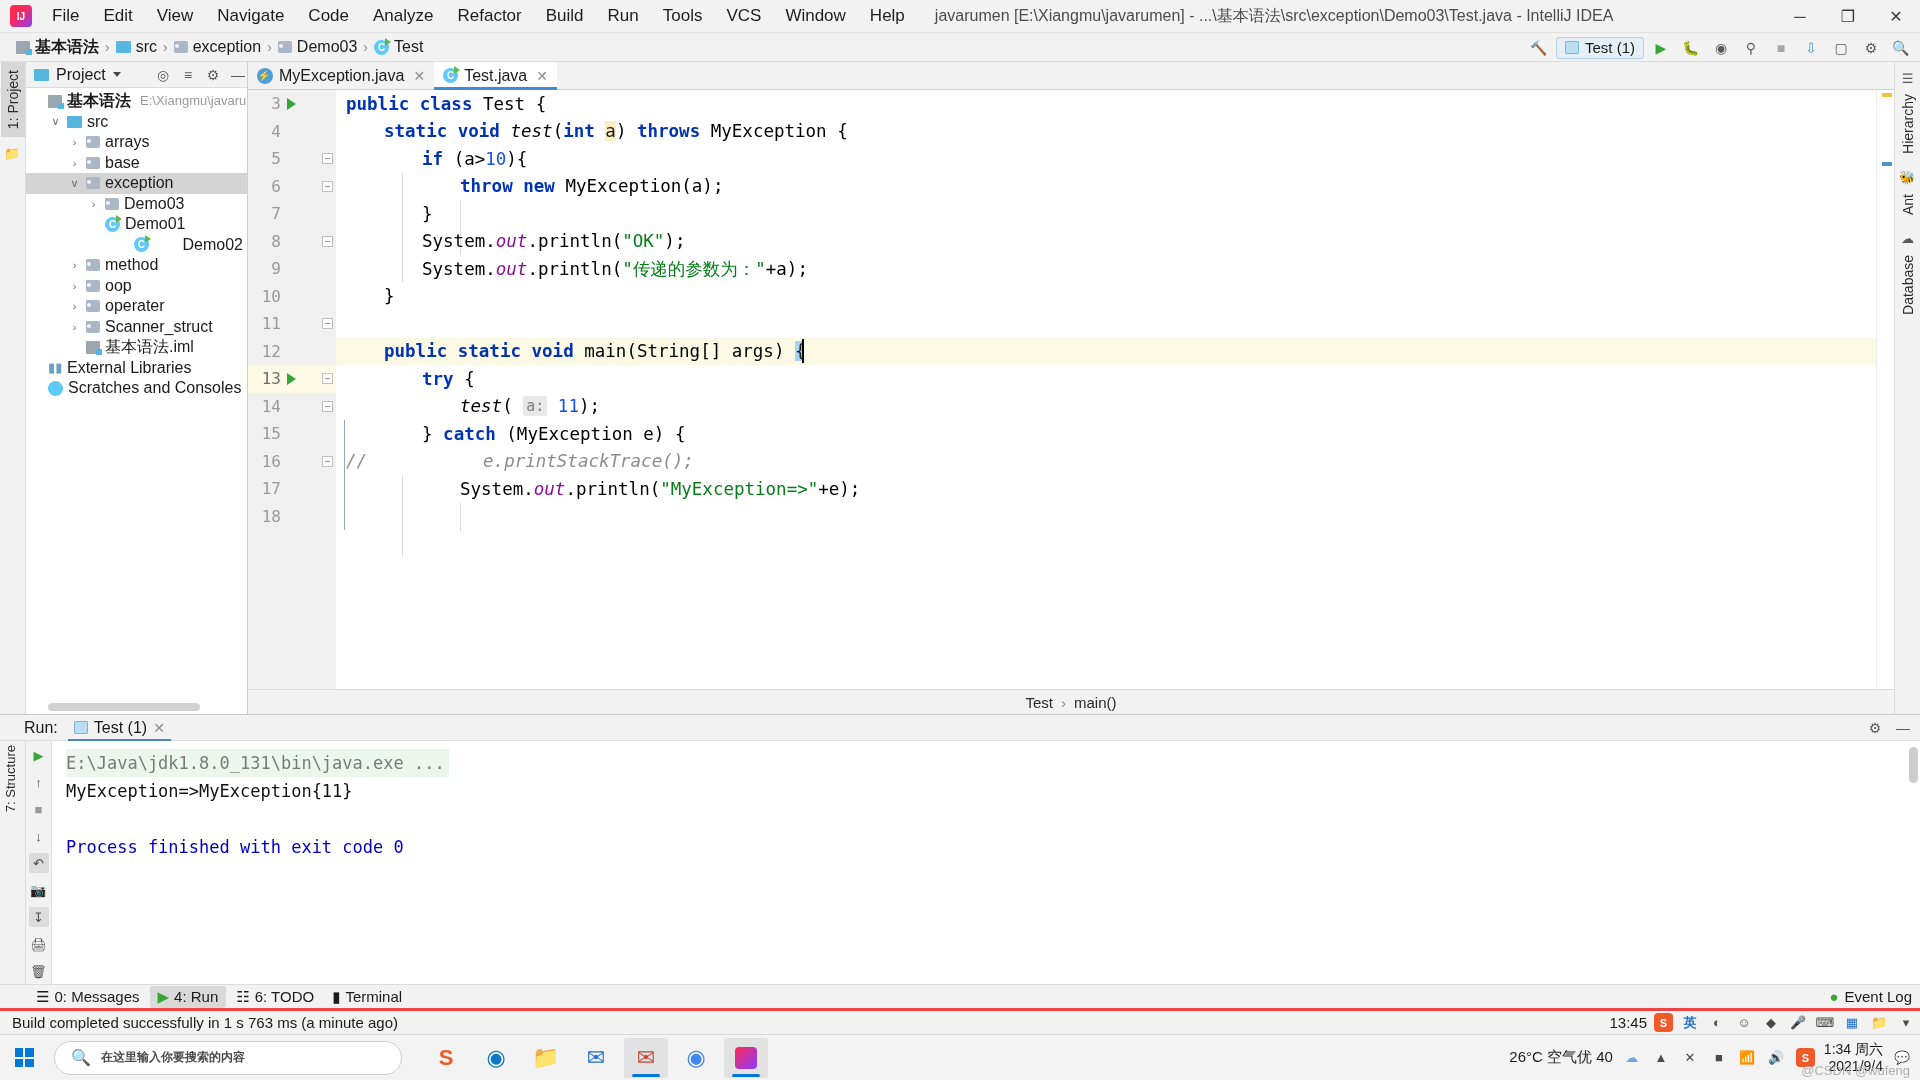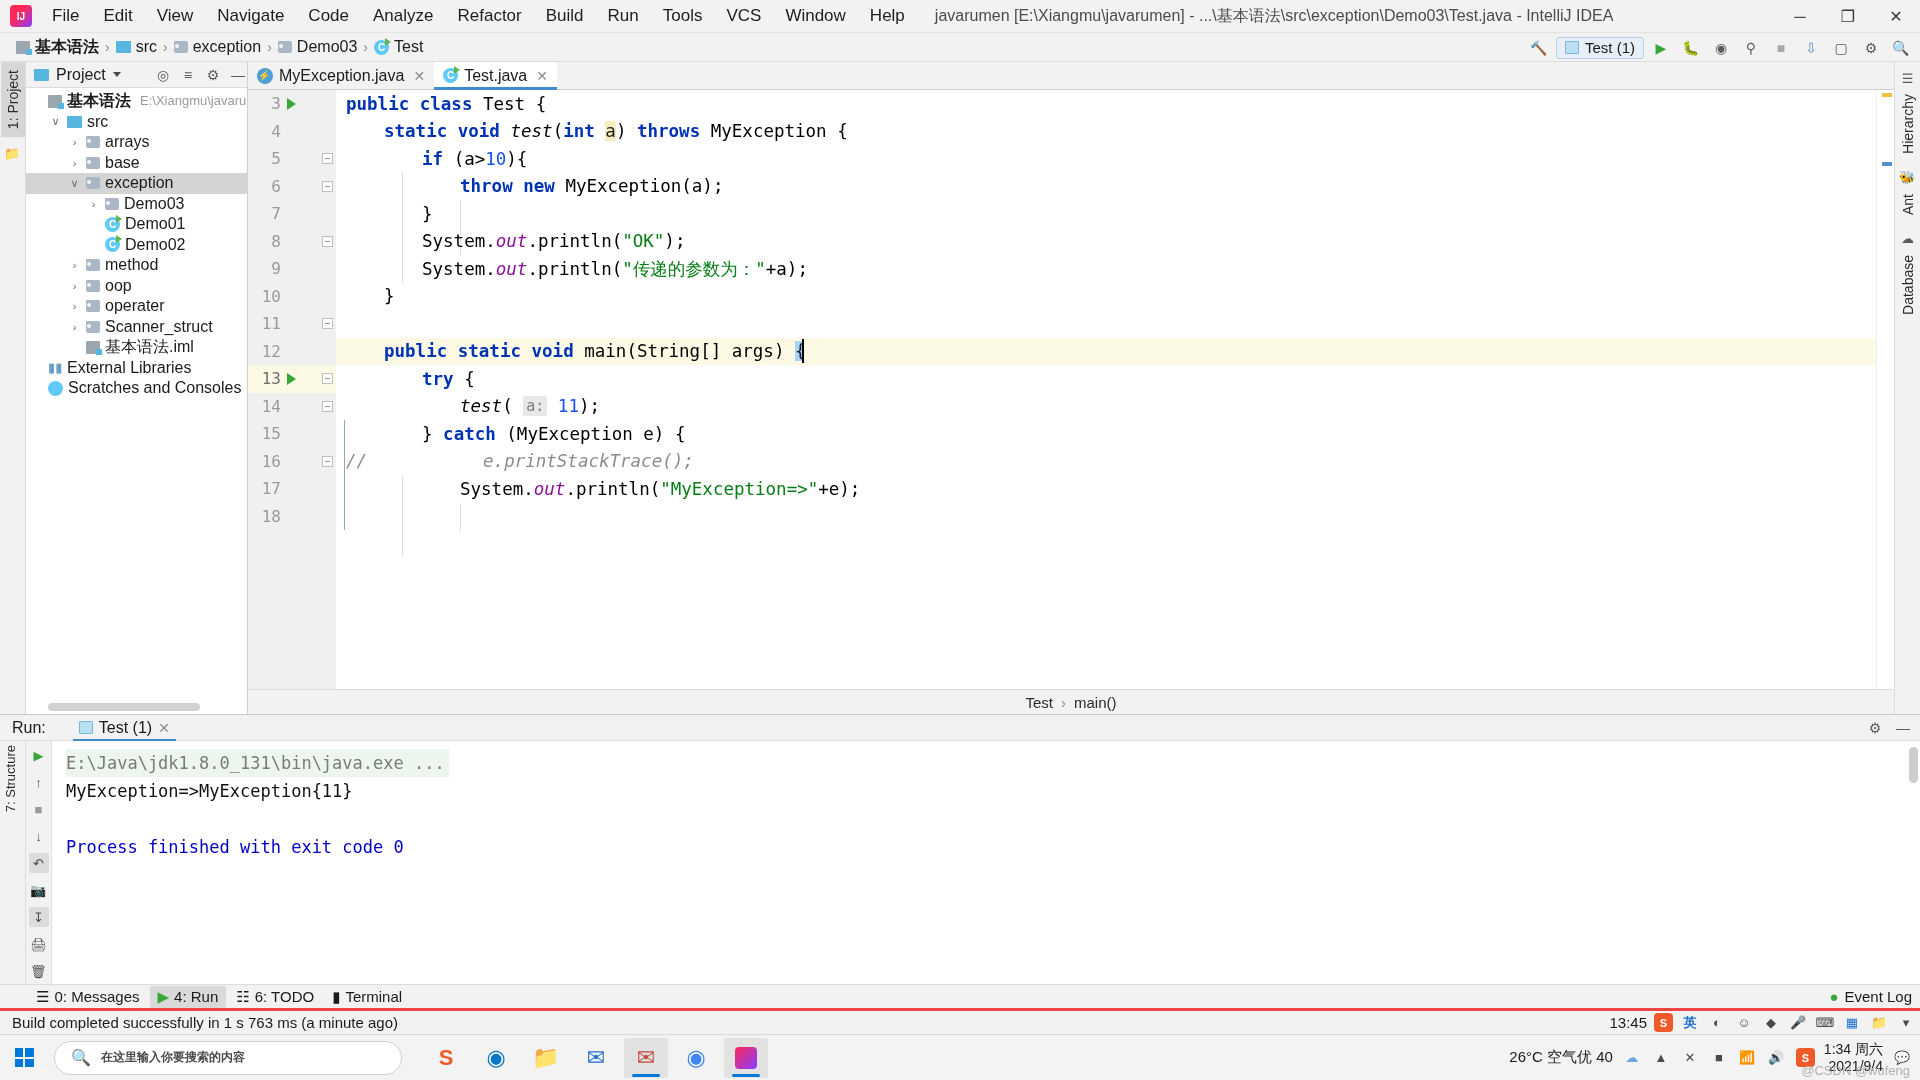--- a/index.html
+++ b/index.html
@@ -157,21 +157,21 @@
   .mk { position:absolute; right:2px; width:10px; height:4px; }
 
   
   .rstrip { width:26px; background:#f2f2f2; border-left:1px solid #dcdcdc; flex:0 0 26px;
     display:flex; flex-direction:column; align-items:center; }
 
   
   .runpanel { height:270px; flex:0 0 270px; display:flex; flex-direction:column;
     background:#fff; border-top:1px solid #c9c9c9; }
   .run-head { height:26px; display:flex; align-items:center; background:#f2f2f2;
-    border-bottom:1px solid #dcdcdc; padding-left:12px; gap:27px; flex:0 0 26px; position:relative; }
+    border-bottom:1px solid #dcdcdc; padding-left:24px; gap:10px; flex:0 0 26px; position:relative; }
   .run-label { font-size:16px; color:#1b1b1b; }
   .run-tab { display:flex; align-items:center; gap:6px; font-size:16px; padding:0 6px;
     height:26px; position:relative; }
   .run-tab::after { content:""; position:absolute; left:0; right:0; bottom:-1px; height:3px; background:#3f8ad1; }
   .ico-runcfg { width:14px;height:13px;background:#b8dff2;border:1px solid #7bb8d6;border-radius:1px;flex:0 0 auto; }
   .run-head-right { position:absolute; right:8px; display:flex; gap:10px; align-items:center; }
 
   .run-body { flex:1 1 auto; display:flex; min-height:0; }
   .run-side { width:26px; flex:0 0 26px; background:#f2f2f2; border-right:1px solid #e0e0e0;
     display:flex; flex-direction:column; align-items:center; padding-top:4px; gap:7px; }
@@ -348,21 +348,21 @@
           <div class="trow" style="padding-left: 61px;">
             <span class="arr">›</span>
             <span class="ico-folder"></span>
             <span class="tlabel">Demo03</span>
           </div>
           <div class="trow" style="padding-left: 61px; text-align: center;">
             <span class="arr"></span>
             <span class="ico-class"></span>
             <span class="tlabel">Demo01</span>
           </div>
-          <div class="trow" style="padding-left: 61px;">
+          <div class="trow" style="padding-left: 61px; justify-content: space-between;">
             <span class="arr"></span>
             <span class="ico-class"></span>
             <span class="tlabel">Demo02</span>
           </div>
           <div class="trow" style="padding-left: 42px;">
             <span class="arr">›</span>
             <span class="ico-folder"></span>
             <span class="tlabel">method</span>
           </div>
           <div class="trow" style="padding-left: 42px;">

